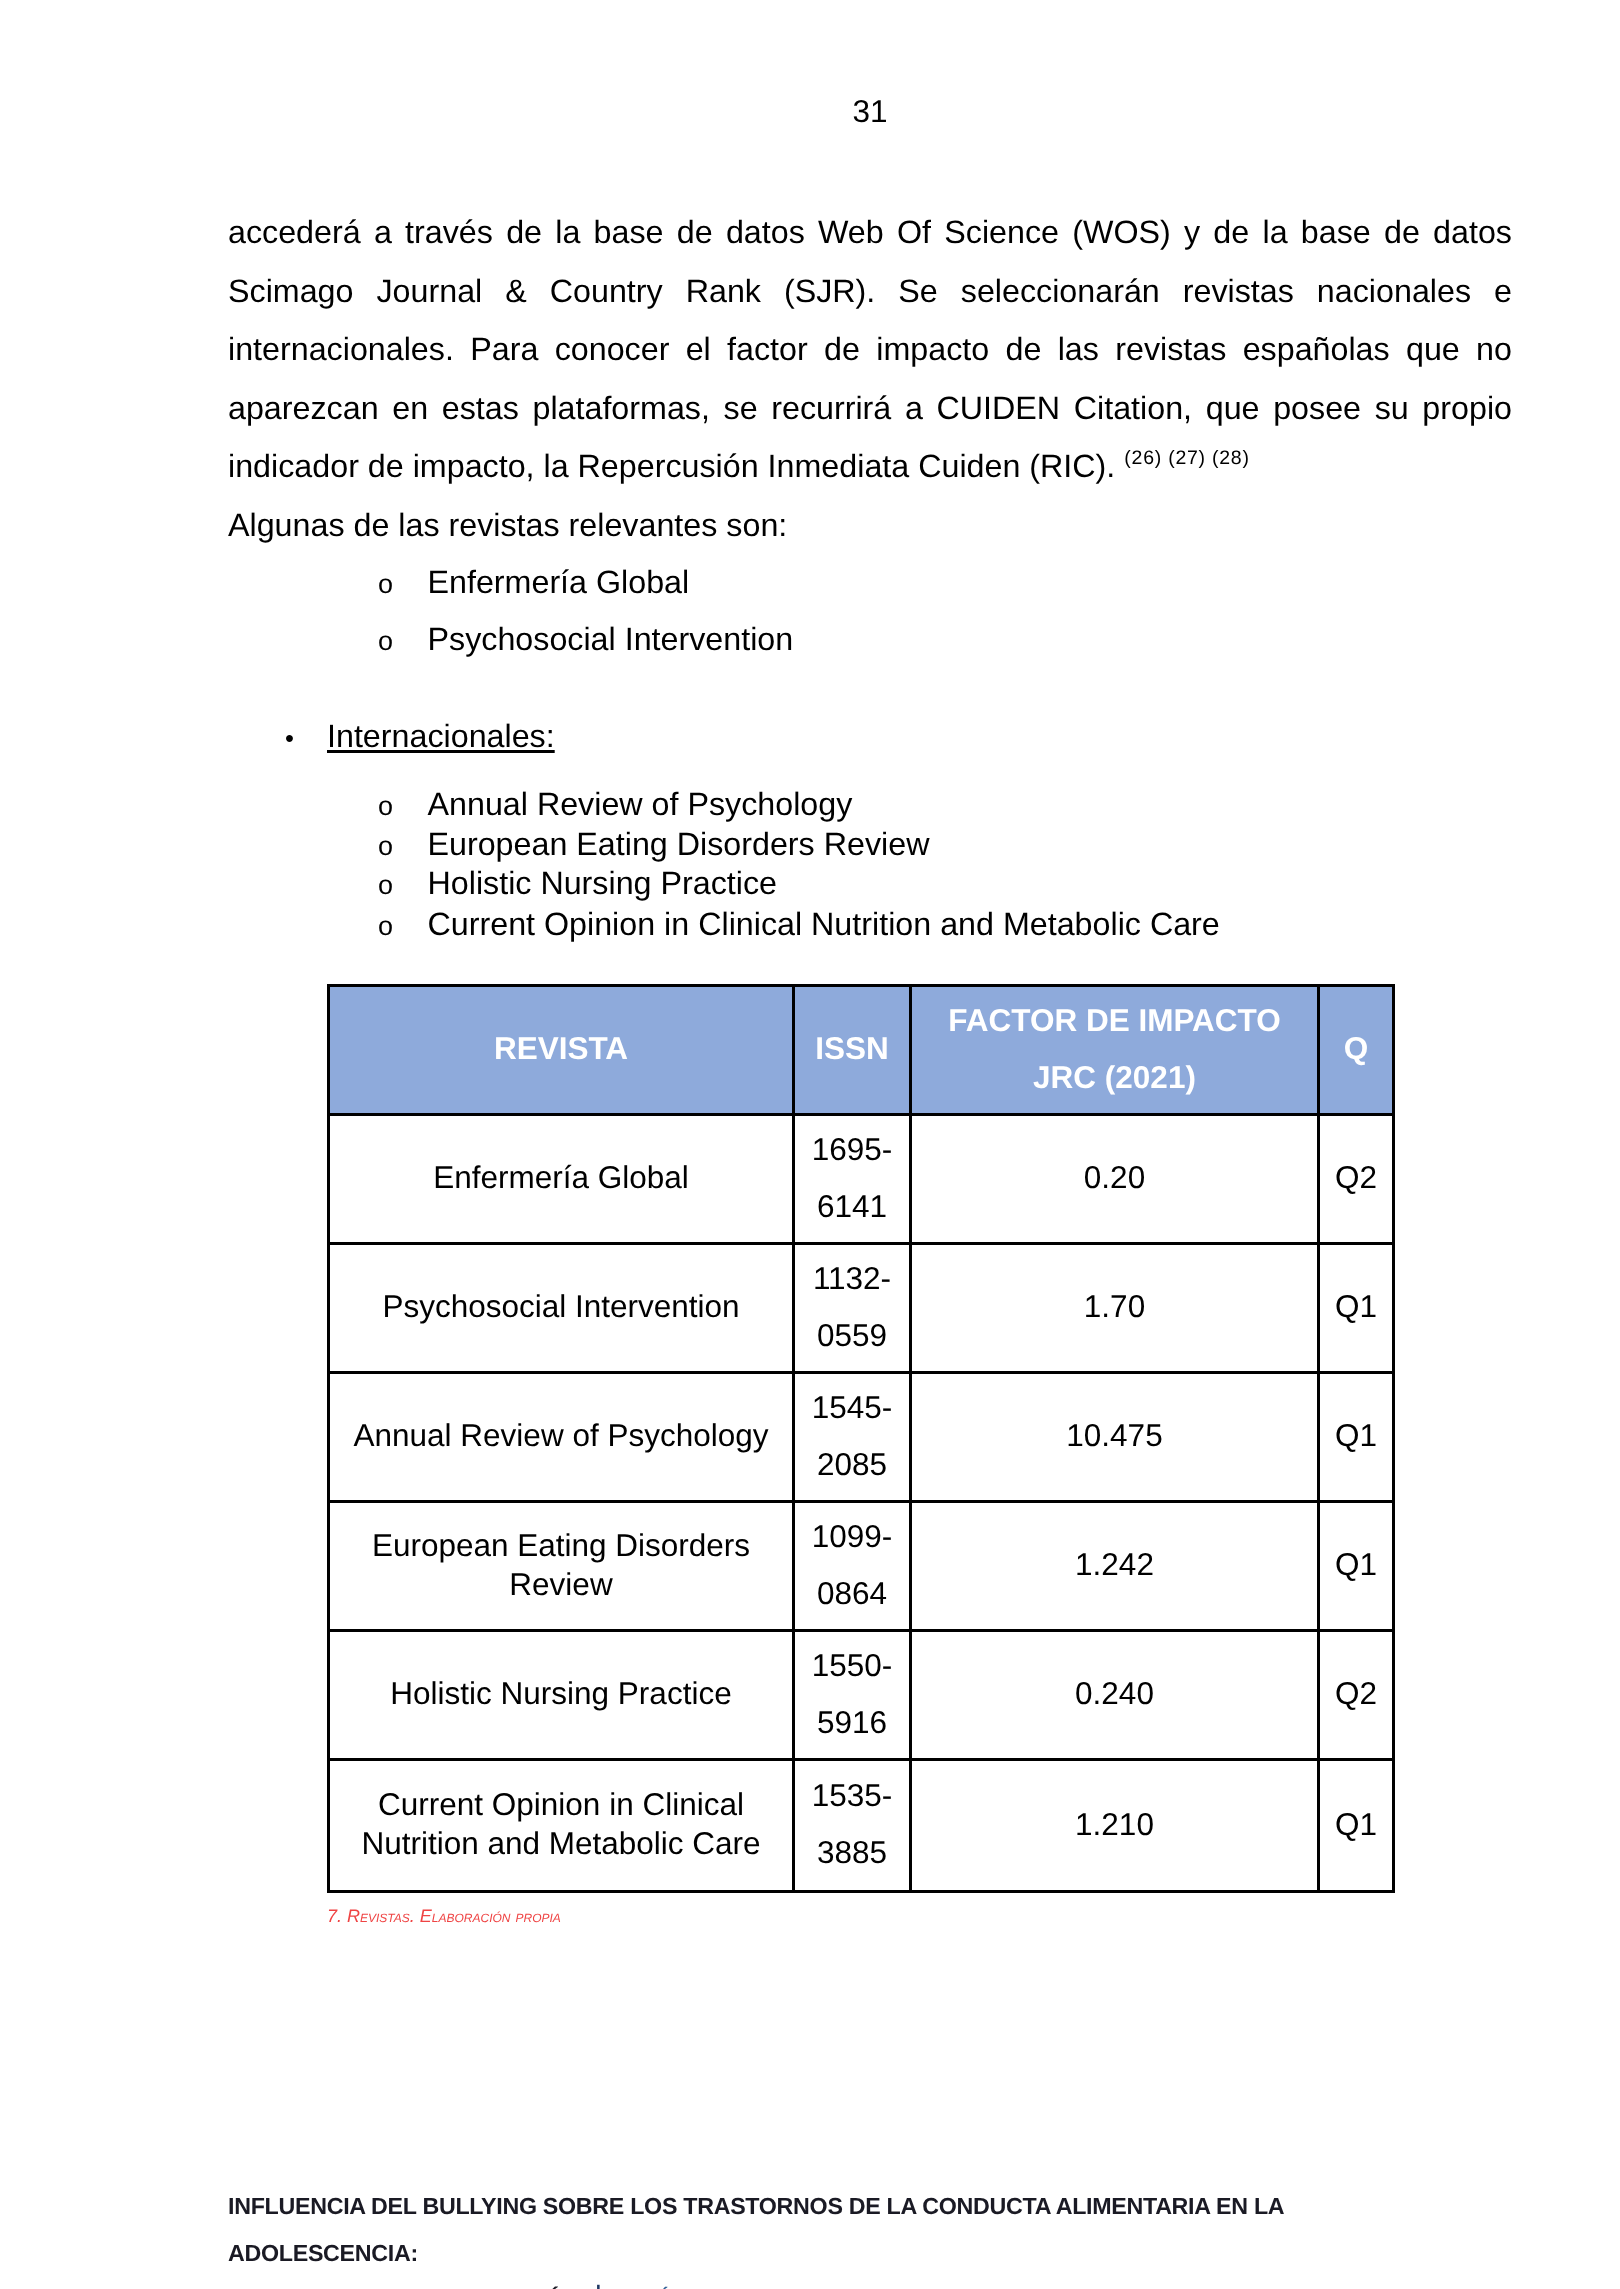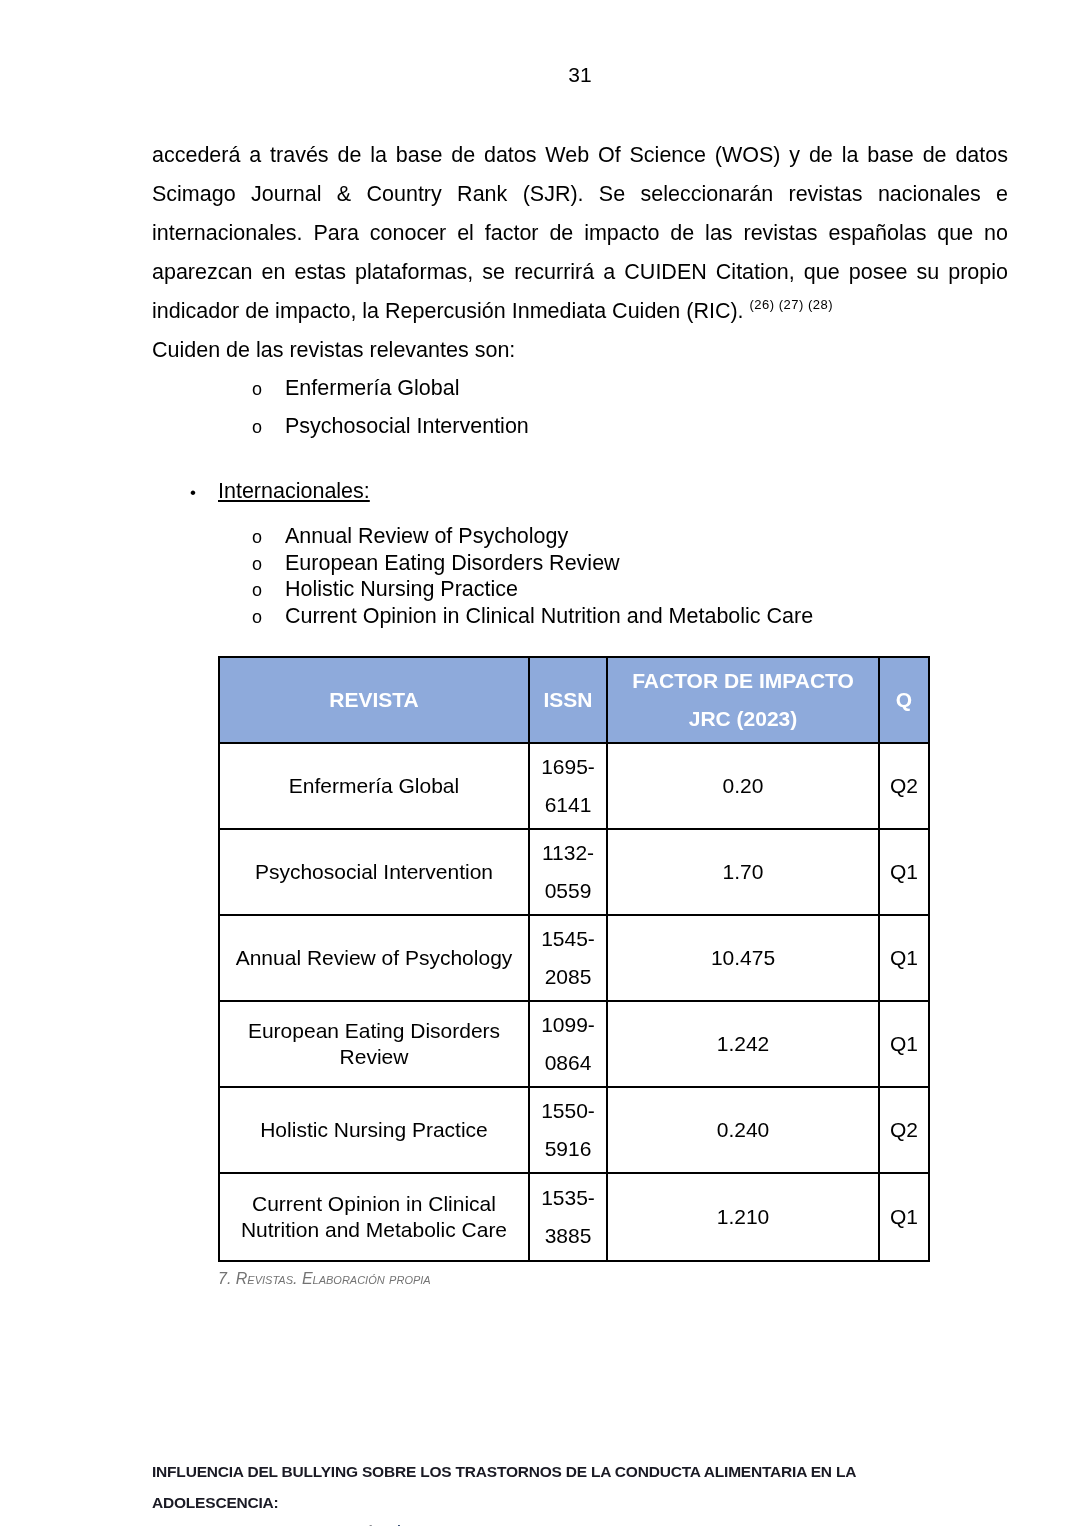--- a/index.html
+++ b/index.html
@@ -90,22 +90,22 @@
   .col-factor { width: 272px; }
   .col-q { width: 50px; }
   td.cell-revista { line-height: 26px; }
   td.cell-issn { line-height: 38px; padding: 4px 4px; }
   td.cell-factor, td.cell-q { line-height: 26px; }
 
   .table-caption {
     margin: 8px 0 0 66px;
     font-style: italic;
     font-variant: small-caps;
-    font-size: 16px;
-    color: #737373;
+    font-size: 12px;
+    color: #ef4444;
   }
 
   .footer {
     position: absolute;
     left: 152px; right: 152px;
     top: 1456px;
     font-size: 15.5px;
     line-height: 31px;
     letter-spacing: -0.2px;
     color: #1A1A24;
@@ -123,21 +123,21 @@
 </style>
 </head>
 <body>
 
 <div class="page">
 
   <div class="page-number">31</div>
 
   <p class="body-par"><span>accederá a través de la base de datos Web Of Science (WOS) y de la base de datos Scimago Journal &amp; Country Rank (SJR). Se seleccionarán revistas nacionales e internacionales. Para conocer el factor de impacto de las revistas españolas que no aparezcan en estas plataformas, se recurrirá a CUIDEN Citation, que posee su propio indicador de impacto, la Repercusión Inmediata Cuiden (RIC). </span><sup>(26) (27) (28)</sup></p>
 
-  <p class="lists-intro">Cuiden de las revistas relevantes son:</p>
+  <p class="lists-intro">Algunas de las revistas relevantes son:</p>
 
   <div class="list-block list1">
     <div class="sub-item">
       <span class="circle">o</span><span>Enfermería Global</span>
     </div>
     <div class="sub-item">
       <span class="circle">o</span><span>Psychosocial Intervention</span>
     </div>
   </div>
 
@@ -163,21 +163,21 @@
     <colgroup>
       <col class="col-revista">
         <col class="col-issn">
         <col class="col-factor">
         <col class="col-q">
     </colgroup>
     <thead>
       <tr>
         <th>REVISTA</th>
         <th>ISSN</th>
-        <th>FACTOR DE IMPACTO JRC (2023)</th>
+        <th>FACTOR DE IMPACTO JRC (2021)</th>
         <th>Q</th>
       </tr>
     </thead>
     <tbody>
       <tr>
         <td class="cell-revista">Enfermería Global</td>
         <td class="cell-issn">1695-6141</td>
         <td class="cell-factor">0.20</td>
         <td class="cell-q">Q2</td>
       </tr>

